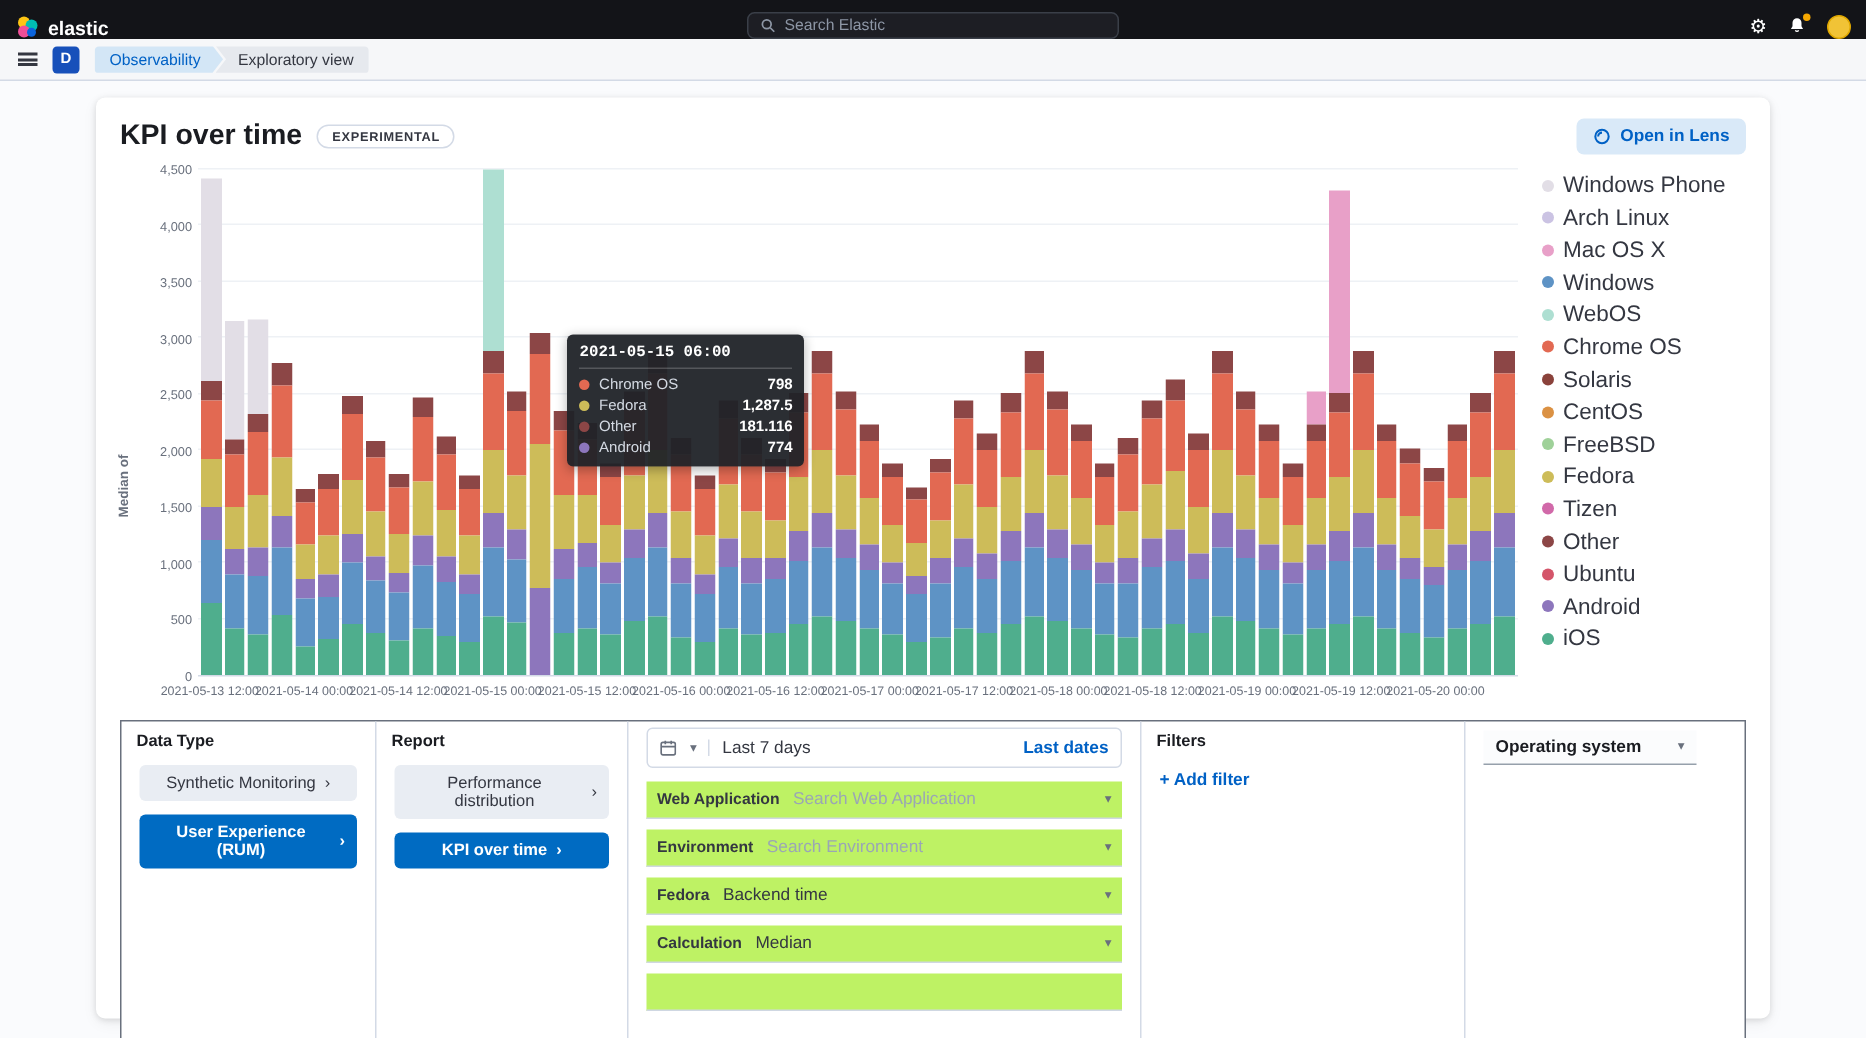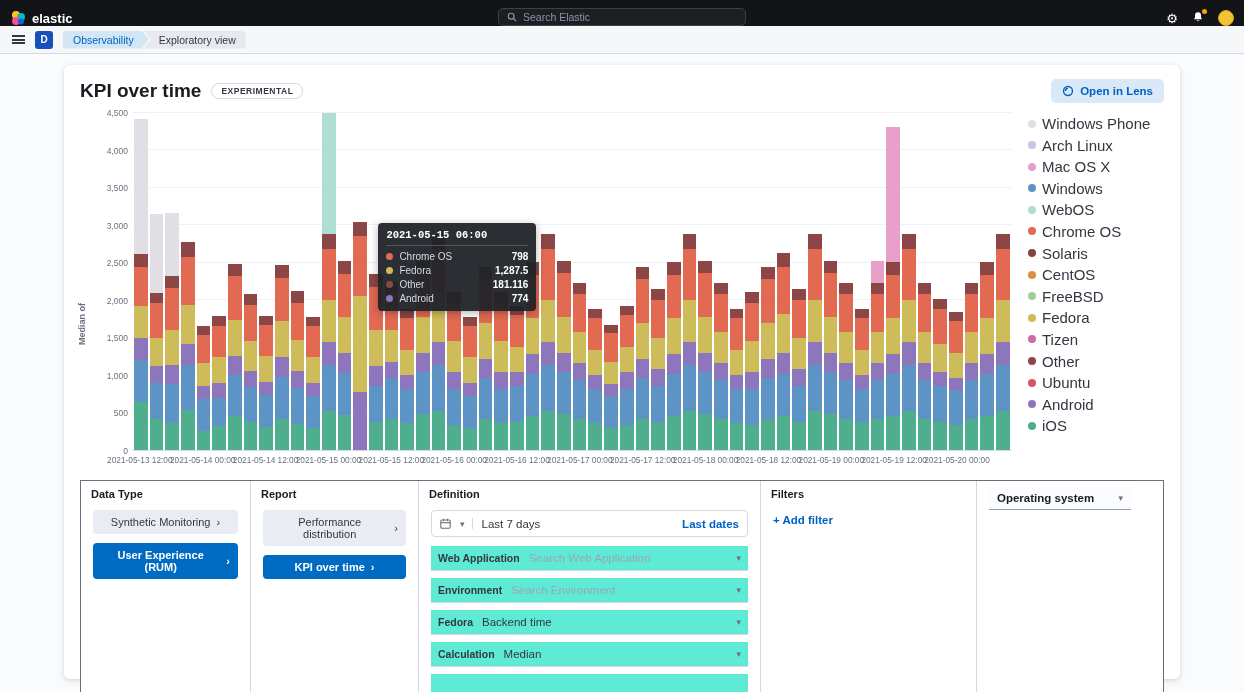--- a/index.html
+++ b/index.html
@@ -81,21 +81,21 @@
   .opt-btn{width:100%;display:flex;align-items:center;justify-content:center;gap:6px;font-size:11px;padding:6px 8px;
     border-radius:4px;border:none;background:#e9edf3;color:#343741;margin-bottom:9px;cursor:pointer;font-family:inherit;}
   .opt-btn.selected{background:#006bc2;color:#fff;font-weight:bold;}
   .opt-chev{font-size:11px;}
 
   .date-row{display:flex;align-items:center;border:1px solid #d3dae6;border-radius:4px;padding:3px 8px;margin-bottom:9px;background:#fff;height:27px;}
   .cal-btn{display:flex;align-items:center;gap:3px;border-right:1px solid #d3dae6;padding-right:7px;margin-right:9px;cursor:pointer;}
   .date-text{font-size:11.5px;color:#343741;}
   .show-dates{margin-left:auto;color:#0061c5;font-size:11.5px;font-weight:bold;cursor:pointer;}
 
-  .def-row{display:flex;align-items:center;border-bottom:1px solid #cfd7e2;background:#5eead4;
+  .def-row{display:flex;align-items:center;border-bottom:1px solid #cfd7e2;background:#bef264;
     padding:4px 7px;margin-bottom:7px;height:25px;cursor:pointer;}
   .def-label{font-size:10.5px;font-weight:bold;color:#343741;margin-right:9px;white-space:nowrap;}
   .def-input{border:none;outline:none;flex:1;font-size:11.5px;color:#343741;background:transparent;font-family:inherit;min-width:0;}
   .def-input::placeholder{color:#9aa6b5;}
   .def-value{flex:1;font-size:11.5px;color:#343741;}
   .chev{color:#69707d;font-size:9px;margin-left:6px;font-family:"DejaVu Sans",sans-serif;}
 
   .add-filter{color:#0061c5;font-size:11.5px;font-weight:bold;cursor:pointer;padding-top:4px;display:inline-block;}
   .bd-select{display:flex;align-items:center;justify-content:space-between;width:142px;background:#fbfcfd;
     border-bottom:1px solid #96a0ab;font-size:11.5px;font-weight:bold;color:#1a1c21;padding:5px 8px;cursor:pointer;margin-top:2px;}
@@ -772,21 +772,20 @@
             <span class="opt-chev">›</span>
           </button>
           <button class="opt-btn selected">
             <span>KPI over time</span>
             <span class="opt-chev">›</span>
           </button>
         </div>
     </div>
 
     <div class="b-col col-definition">
-      <div class="b-head">Definition</div>
       <div class="b-body">
         <div class="date-row">
           <span class="cal-btn">
             <svg width="11" height="11" viewBox="0 0 14 14">
               <rect x="1" y="2.5" width="12" height="10.5" rx="1.5" fill="none" stroke="#69707d" stroke-width="1.4"></rect>
               <line x1="1" y1="6" x2="13" y2="6" stroke="#69707d" stroke-width="1.4"></line>
               <line x1="4.5" y1="1" x2="4.5" y2="4" stroke="#69707d" stroke-width="1.4"></line>
               <line x1="9.5" y1="1" x2="9.5" y2="4" stroke="#69707d" stroke-width="1.4"></line>
             </svg>
             <span class="chev">▾</span>

